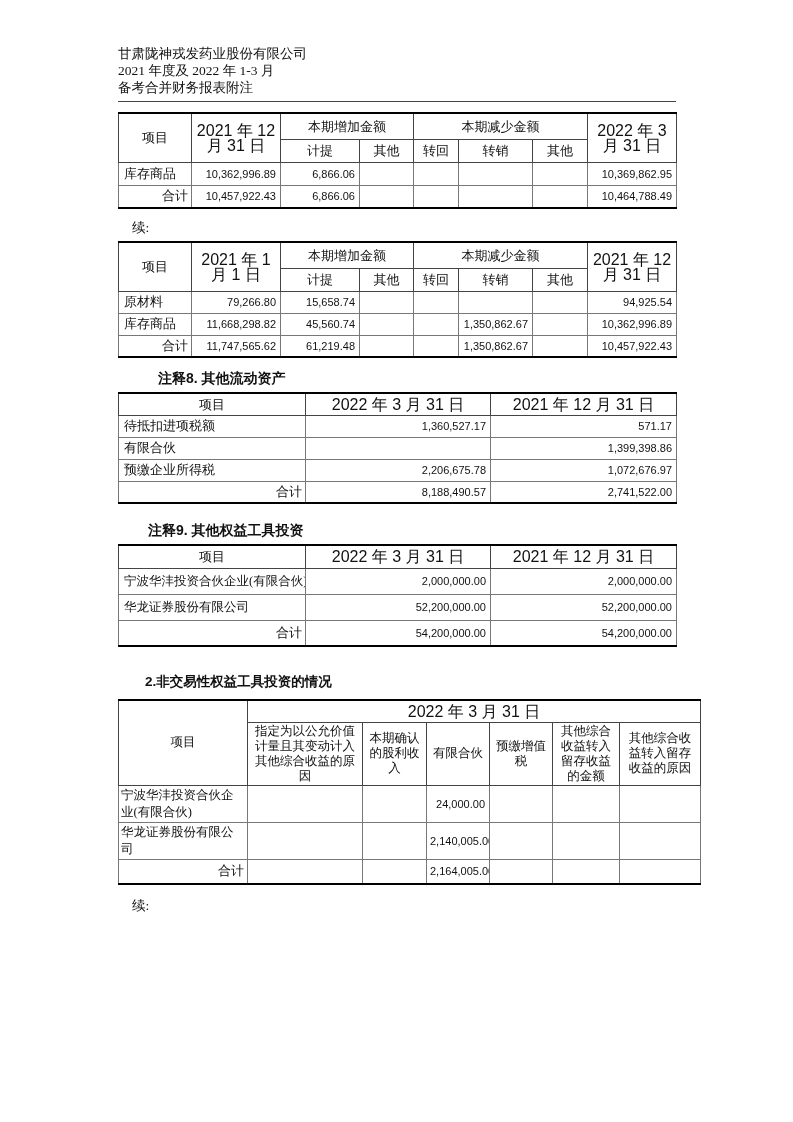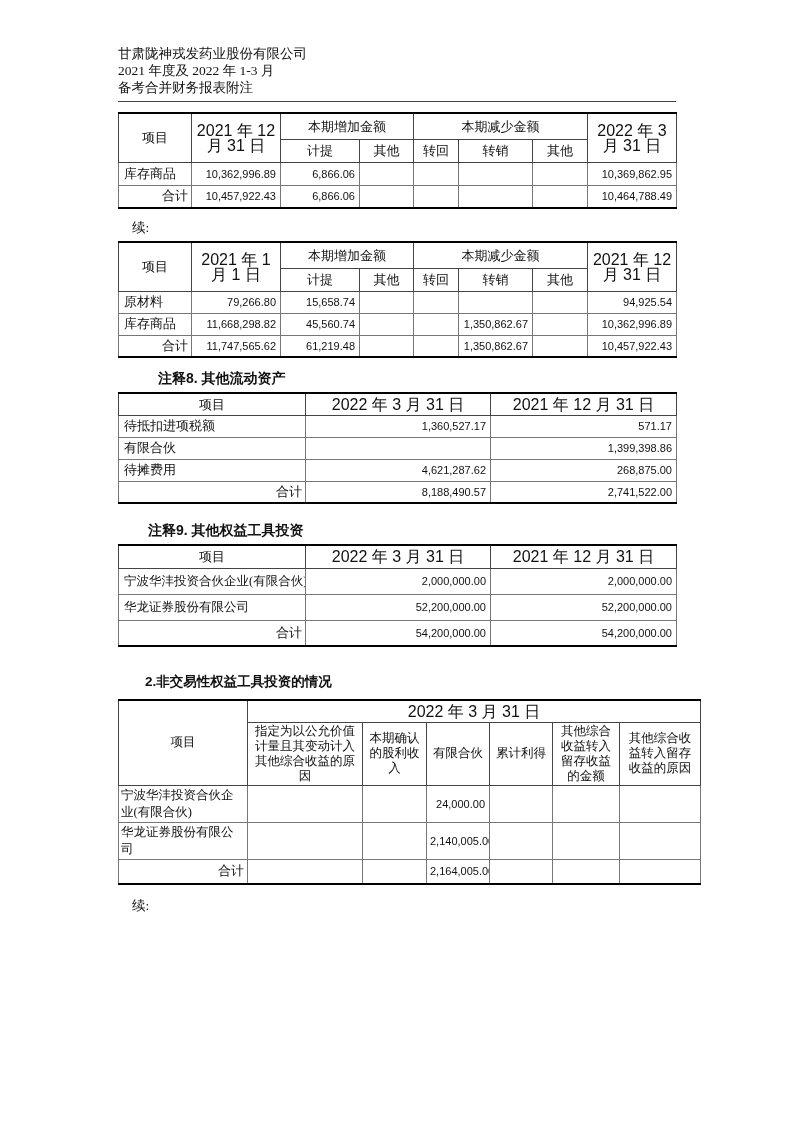--- a/index.html
+++ b/index.html
@@ -197,23 +197,23 @@
         <td class="lbl">待抵扣进项税额</td>
         <td class="num">1,360,527.17</td>
         <td class="num">571.17</td>
       </tr>
       <tr>
         <td class="lbl">有限合伙</td>
         <td class="num"></td>
         <td class="num">1,399,398.86</td>
       </tr>
       <tr>
-        <td class="lbl">待摊费用</td>
-        <td class="num">4,621,287.62</td>
-        <td class="num">268,875.00</td>
+        <td class="lbl">预缴企业所得税</td>
+        <td class="num">2,206,675.78</td>
+        <td class="num">1,072,676.97</td>
       </tr>
       <tr>
         <td class="ctr">合计</td>
         <td class="num">8,188,490.57</td>
         <td class="num">2,741,522.00</td>
       </tr>
     </tbody>
       </table>
 
     <div id="note9-title" class="sec-title">注释9. 其他权益工具投资</div>
@@ -262,21 +262,21 @@
         </colgroup>
       <tbody>
           <tr class="hdr h1">
         <td class="zhhdr" rowspan="2">项目</td>
         <td class="datehdr" colspan="6">2022 年 3 月 31 日</td>
       </tr>
       <tr class="hdr h2">
         <td class="zhhdr">指定为以公允价值计量且其变动计入其他综合收益的原因</td>
         <td class="zhhdr">本期确认的股利收入</td>
         <td class="zhhdr">有限合伙</td>
-        <td class="zhhdr">累计利得</td>
+        <td class="zhhdr">预缴增值税</td>
         <td class="zhhdr">其他综合收益转入留存收益的金额</td>
         <td class="zhhdr">其他综合收益转入留存收益的原因</td>
       </tr>
       <tr class="r1">
         <td class="lbl">宁波华沣投资合伙企业(有限合伙)</td>
         <td></td>
         <td></td>
         <td class="num">24,000.00</td>
         <td></td>
         <td></td>

